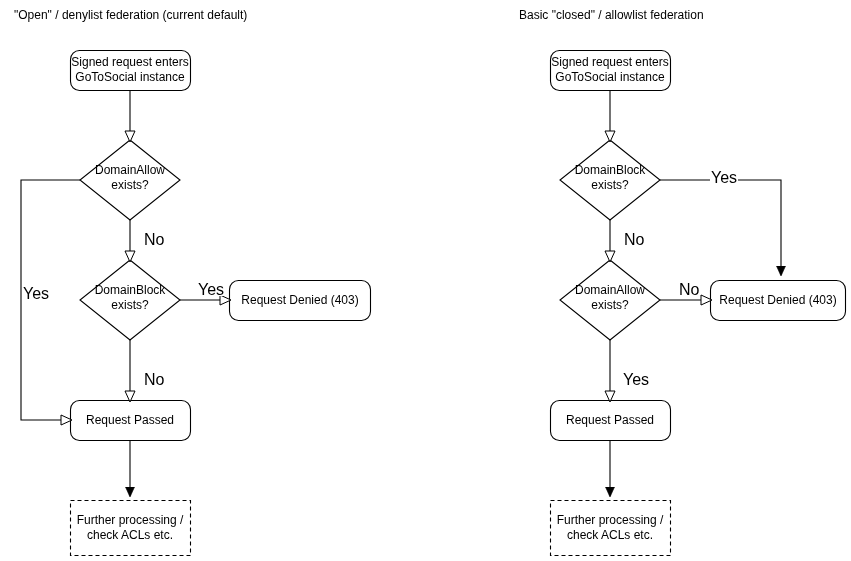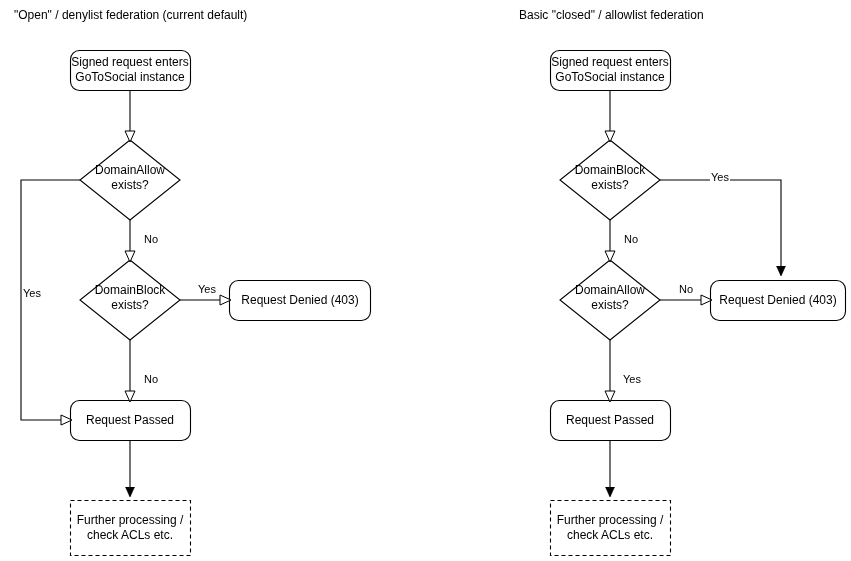--- a/index.html
+++ b/index.html
@@ -35,21 +35,21 @@
     line-height: 15px;
     text-align: center;
     color: #000000;
     display: flex;
     align-items: center;
     justify-content: center;
     pointer-events: none;
   }
   .edge-label {
     position: absolute;
-    font-size: 11px;
+    font-size: 16px;
     line-height: 13px;
     color: #000000;
     white-space: nowrap;
     background: #ffffff;
     padding: 0 1px;
   }
 </style>
 </head>
 <body>
 

